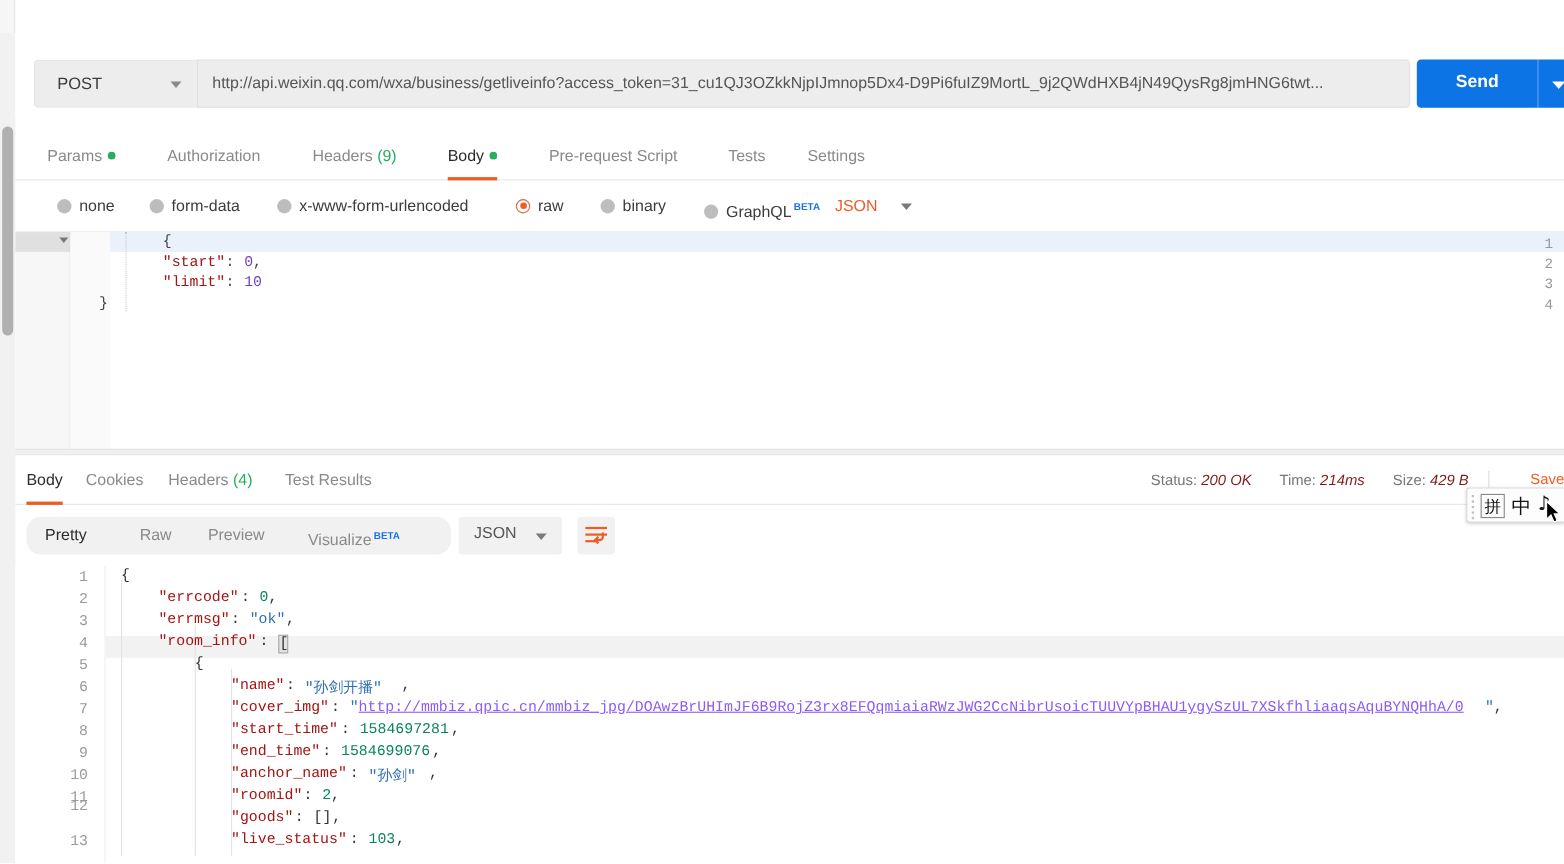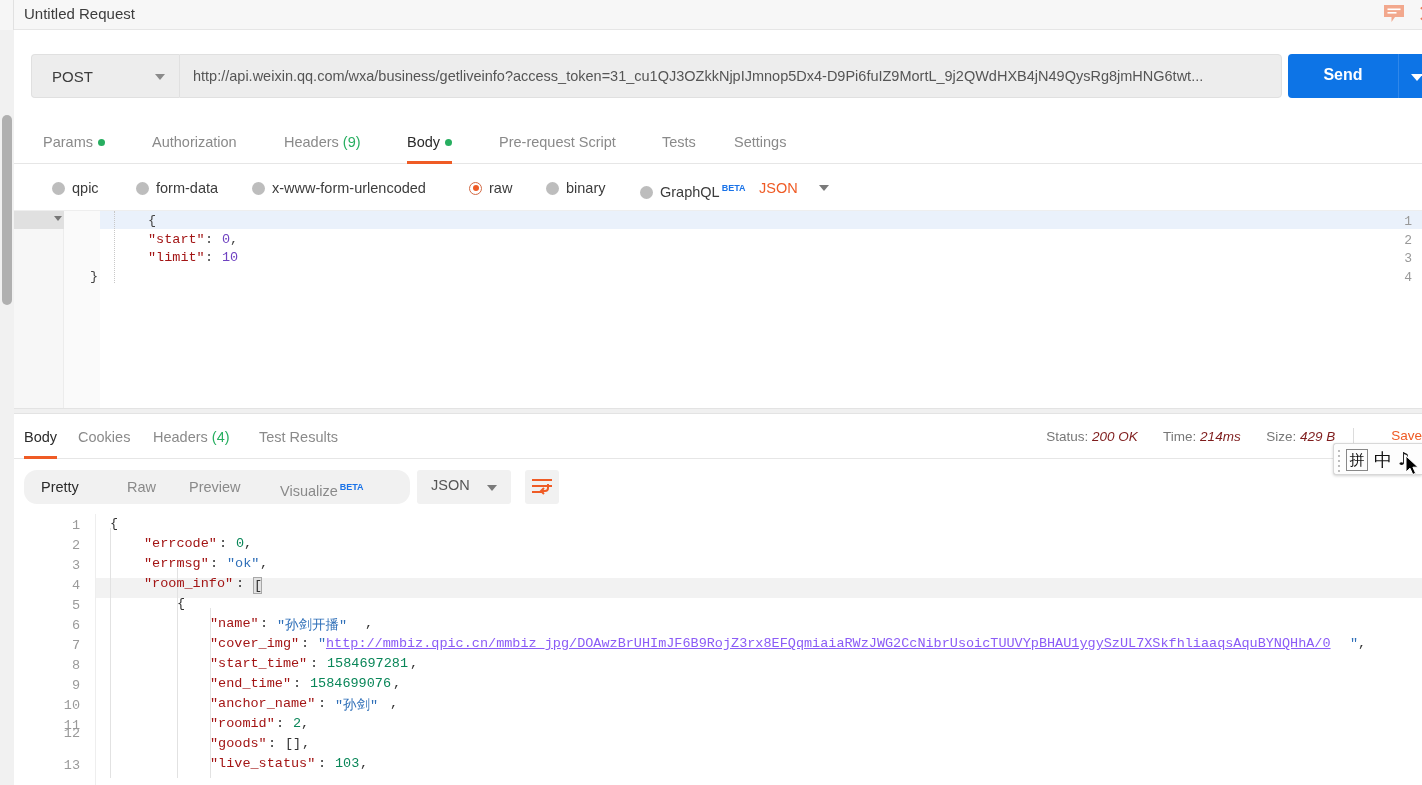--- a/index.html
+++ b/index.html
@@ -123,31 +123,20 @@
 </head>
 <body>
 
 <div id="left-rail"></div>
 <div id="left-scrollbar-track">
   <div id="left-scrollbar-thumb"></div>
 </div>
 
 <div id="request-pane">
 
-  <div id="title-bar">
-    <div id="request-title">Untitled Request</div>
-    <div id="comment-icon">
-      <svg width="22" height="20" viewBox="0 0 22 20">
-        <path d="M1 1 H21 V13 H12 L8.5 18 L8.5 13 H1 Z" fill="#f2a88d"></path>
-        <rect x="4.5" y="4.5" width="13" height="1.6" fill="#fff"></rect>
-        <rect x="4.5" y="8" width="9" height="1.6" fill="#fff"></rect>
-      </svg>
-    </div>
-    <div id="top-right-dot"></div>
-  </div>
 
   <div id="url-row">
     <div id="method-select">
       <span id="method-label">POST</span>
       <span id="method-caret"></span>
     </div>
     <div id="url-field">
       <span id="url-text">http://api.weixin.qq.com/wxa/business/getliveinfo?access_token=31_cu1QJ3OZkkNjpIJmnop5Dx4-D9Pi6fuIZ9MortL_9j2QWdHXB4jN49QysRg8jmHNG6twt...</span>
     </div>
     <div id="send-button">
@@ -166,21 +155,21 @@
       <div class="rtab" style="left: 485px;"><span>Pre-request Script</span></div>
       <div class="rtab" style="left: 648px;"><span>Tests</span></div>
       <div class="rtab" style="left: 720px;"><span>Settings</span></div>
     </div>
 
   <div id="body-modes">
     <div id="json-select">
       <span>JSON</span>
     </div>
     <span id="json-caret"></span>
-  <div class="mode" style="left: 38px;"><span class="radio"></span><span>qpic</span></div>
+  <div class="mode" style="left: 38px;"><span class="radio"></span><span>none</span></div>
       <div class="mode" style="left: 122px;"><span class="radio"></span><span>form-data</span></div>
       <div class="mode" style="left: 238px;"><span class="radio"></span><span>x-www-form-urlencoded</span></div>
       <div class="mode" style="left: 455px;"><span class="radio on"></span><span>raw</span></div>
       <div class="mode" style="left: 532px;"><span class="radio"></span><span>binary</span></div>
       <div class="mode" style="left: 626px;"><span class="radio"></span><span>GraphQL</span><span class="beta">BETA</span></div>
     </div>
 
   <div id="req-editor">
     <div id="req-line1-hl"></div>
     <div id="req-gutter">

